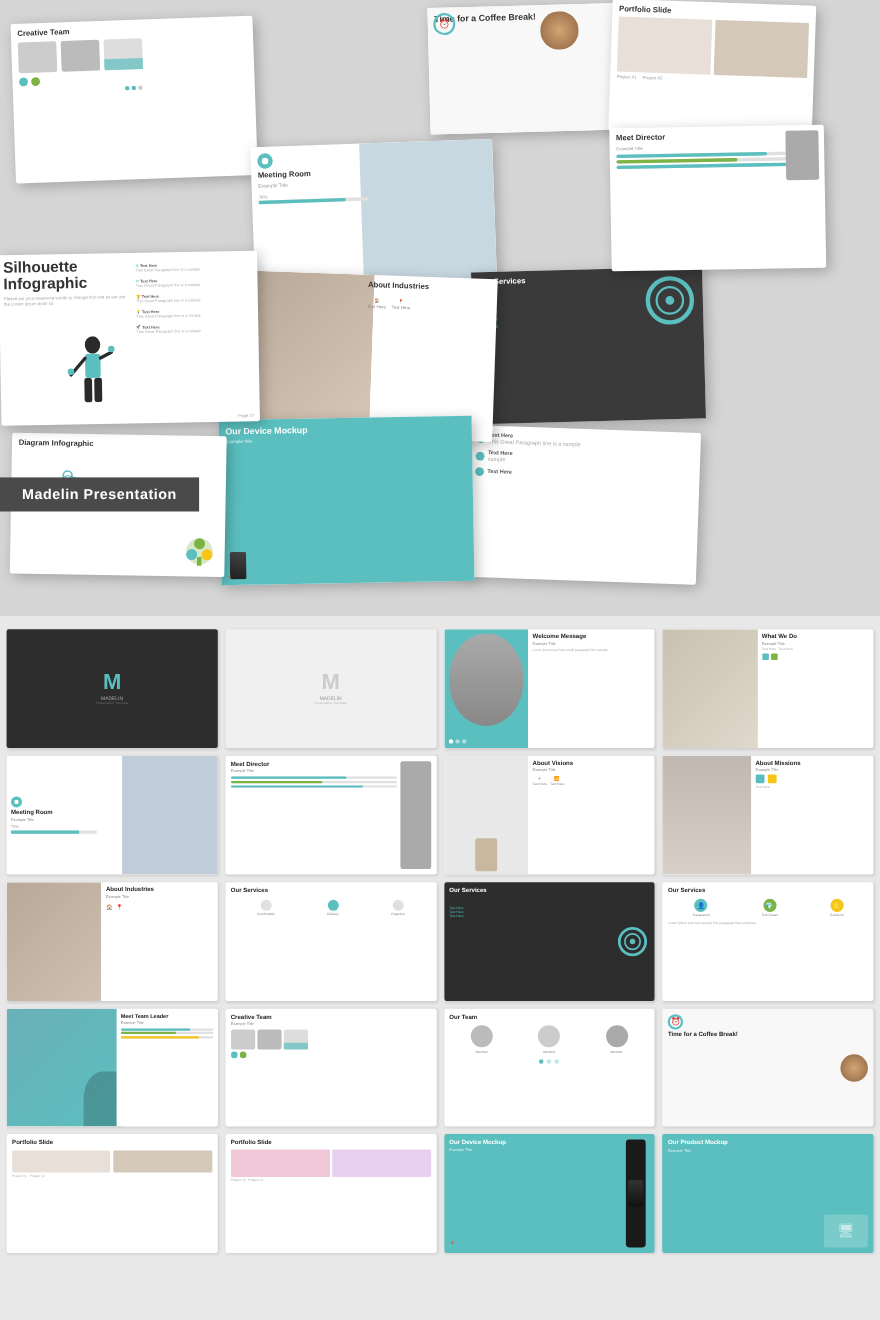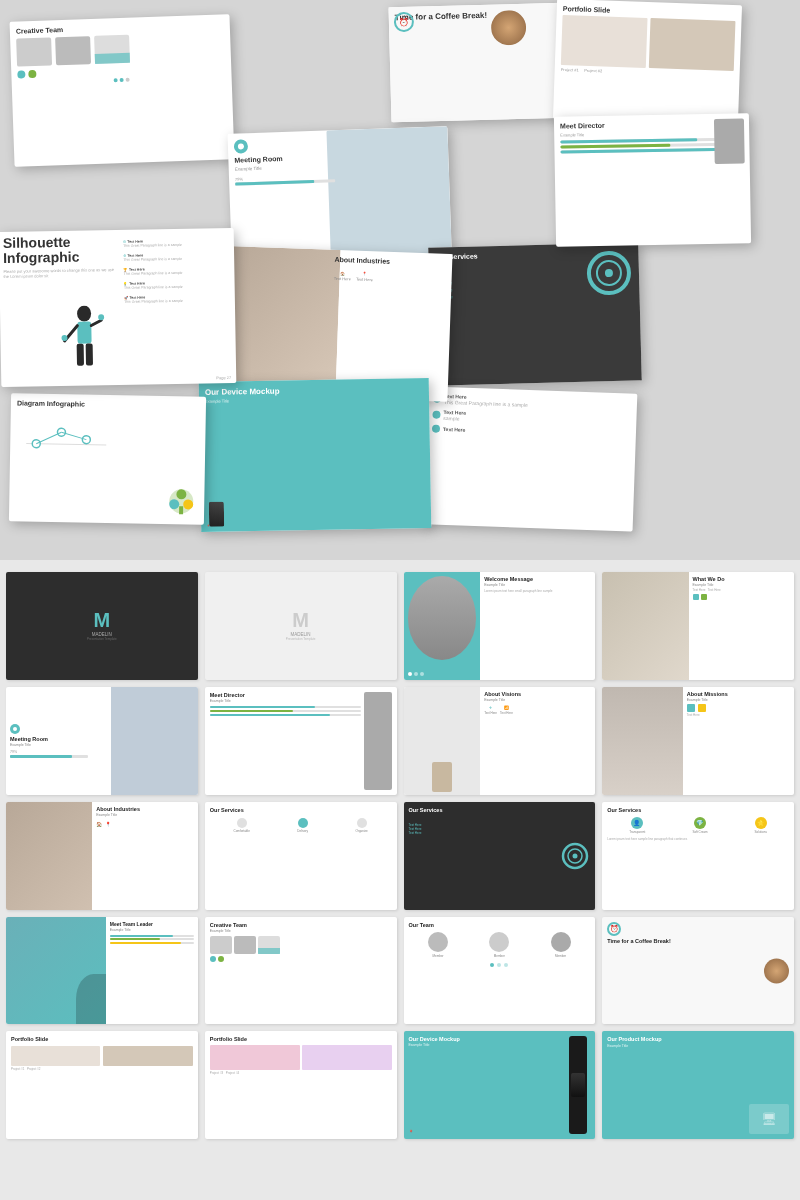--- a/index.html
+++ b/index.html
@@ -387,20 +387,23 @@
             <div><strong>Text Here</strong><br><span style="color:#aaa;">sample</span></div>
           </div>
         <div style="display:flex; align-items:center; gap:3px;">
             <div style="width:8px;height:8px;background:#5bbfbf;border-radius:50%;"></div>
             <div><strong>Text Here</strong></div>
           </div>
       </div>
     </div>
   </div>
 
+  <div class="madelin-banner">
+    <span>Madelin Presentation</span>
+  </div>
 </div>
 
 <div class="bottom-grid-wrap">
 
   <div class="row-of-four">
 
     <div class="mini-thumb dark-bg" style="display:flex; flex-direction:column; justify-content:center; align-items:center;">
       <div style="font-size:20px; font-weight:bold; color:#5bbfbf; line-height:1;">M</div>
       <div style="font-size:4.5px; color:#aaa; text-align:center; margin-top:2px;">MADELIN</div>
       <div style="font-size:3px; color:#666; text-align:center;">Presentation Template</div>

